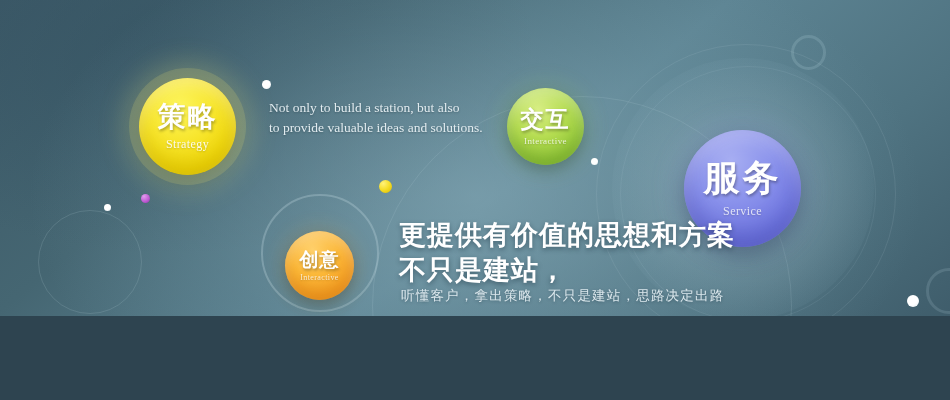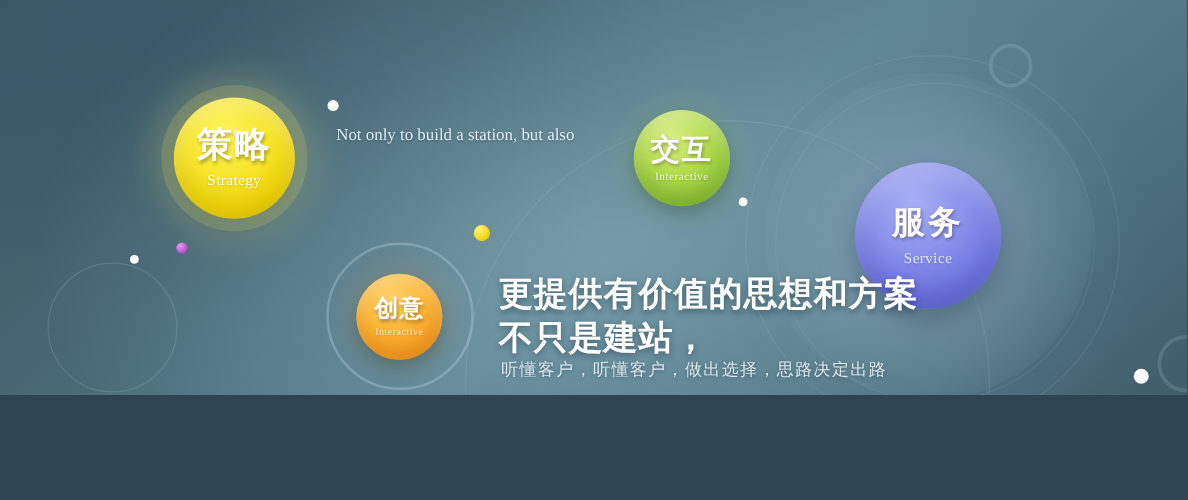--- a/index.html
+++ b/index.html
@@ -140,21 +140,21 @@
       0 6px 14px rgba(20,40,50,0.34),
       inset 0 -9px 15px rgba(85,130,25,0.35),
       inset 0 7px 12px rgba(255,255,255,0.33);
     text-align: center;
   }
   .sphere-interactive .cn { font-size: 23px; }
   .sphere-interactive .en { font-size: 9px; margin-top: 6px; }
 
   
   .sphere-orignality {
-    left: 285px; top: 219px;
+    left: 285px; top: 231px;
     width: 69px; height: 69px;
     background:
       radial-gradient(circle at 40% 27%, #ffd06a 0%, #fbb737 40%, #f49b22 74%, #e8860f 100%);
     box-shadow:
       0 0 18px 6px rgba(240,170,60,0.14),
       0 6px 14px rgba(20,40,50,0.34),
       inset 0 -8px 14px rgba(190,110,5,0.33),
       inset 0 6px 11px rgba(255,255,255,0.32);
   }
   .sphere-orignality .cn { font-size: 19px; letter-spacing: 1px; }
@@ -165,21 +165,21 @@
     left: 684px; top: 130px;
     width: 117px; height: 117px;
     background:
       radial-gradient(circle at 40% 26%, #a7aef2 0%, #8b93ec 36%, #7077e2 70%, #5f63d6 100%);
     box-shadow:
       0 0 26px 10px rgba(140,150,230,0.16),
       0 9px 20px rgba(20,40,50,0.36),
       inset 0 -13px 22px rgba(55,58,150,0.32),
       inset 0 10px 16px rgba(255,255,255,0.28);
   }
-  .sphere-service .cn { font-size: 26px; letter-spacing: 3px; }
+  .sphere-service .cn { font-size: 36px; letter-spacing: 3px; }
   .sphere-service .en { font-size: 12px; margin-top: 9px; }
 
   
   .english-copy {
     position: absolute;
     left: 269px; top: 98px;
     width: 240px;
     color: #e2ecf0;
     font-size: 13.5px;
     line-height: 1.48;
@@ -245,22 +245,23 @@
     <span class="en">Interactive</span>
   </div>
 
   <div class="sphere sphere-service">
     <span class="cn">服务</span>
     <span class="en">Service</span>
   </div>
 
   <div class="english-copy">
     <div>Not only to build a station, but also</div>
+    <div>to provide valuable ideas and solutions.</div>
   </div>
 
   <div class="headline">
     <div>更提供有价值的思想和方案</div>
     <div>不只是建站，</div>
   </div>
 
-  <div class="subline">听懂客户，听懂客户，做出选择，思路决定出路</div>
+  <div class="subline">听懂客户，拿出策略，不只是建站，思路决定出路</div>
 
 </div>
 
 </body></html>

